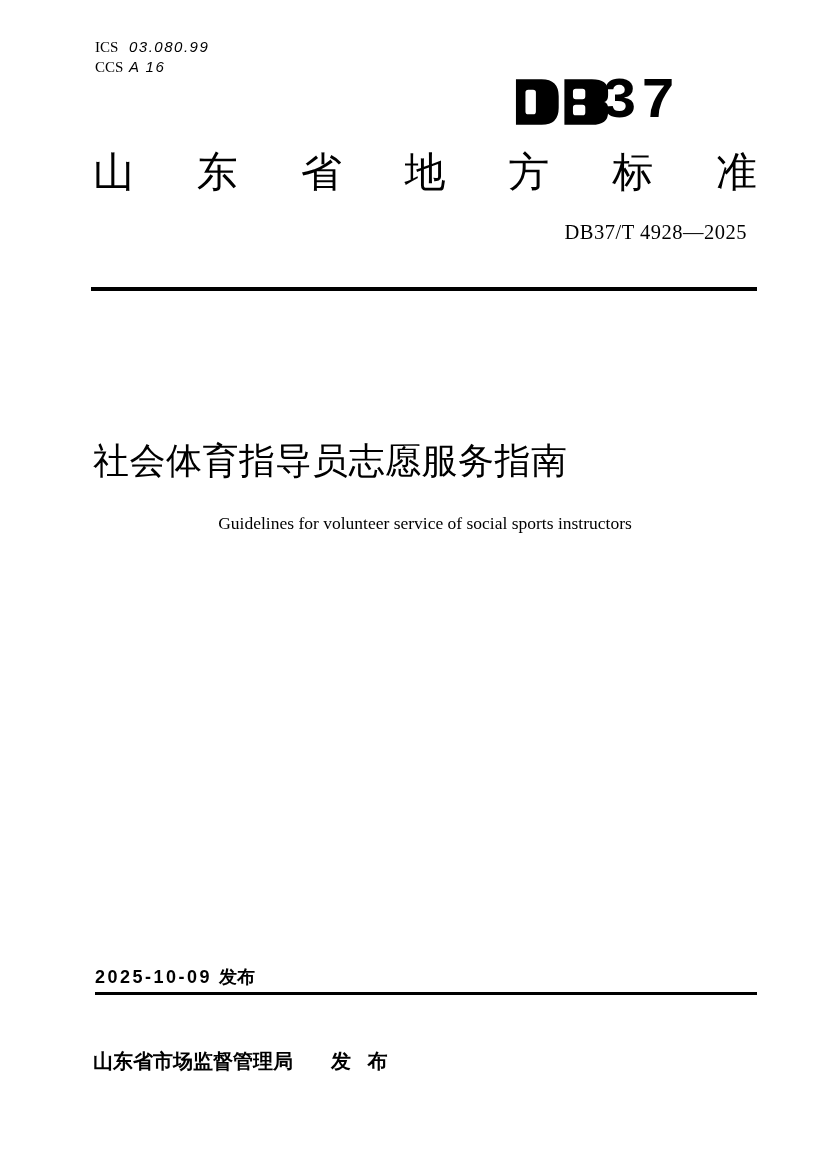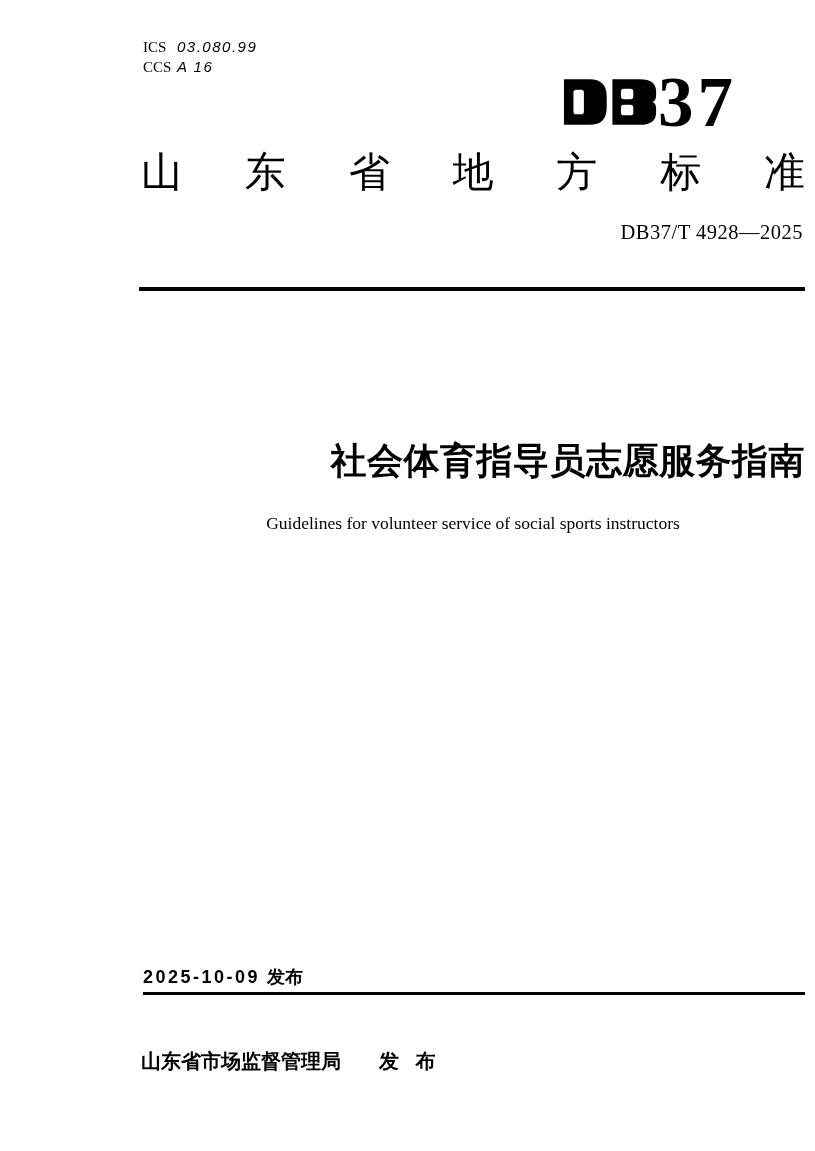--- a/index.html
+++ b/index.html
@@ -1,53 +1,53 @@
 <!DOCTYPE html>
 <html><head>
 <meta charset="utf-8">
 <style>
   html,body{margin:0;padding:0;}
   body{
     width:815px;height:1151px;position:relative;background:#ffffff;color:#000;
     font-family:"Liberation Sans",sans-serif;overflow:hidden;
   }
-  .content{position:absolute;left:93px;top:0;width:664px;height:1151px;margin-left:48px;}
+  .content{position:absolute;left:93px;top:0;width:664px;height:1151px;}
 
   
   .ics-block{position:absolute;left:2px;top:37px;font-size:15px;line-height:20px;}
   .ics-row{display:flex;}
   .ics-label{font-family:"Liberation Serif",serif;width:34px;}
   .ics-value{letter-spacing:1.5px;font-style:italic;}
 
   
   .logo{position:absolute;left:422px;top:77px;width:182px;height:50px;}
   .logo svg{position:absolute;left:0;bottom:1px;display:block;}
   .logo-num{
-    position:absolute;left:95px;top:0;height:50px;
-    font-family:Liberation Serif, serif;font-weight:bold;
-    font-size:71px;line-height:50px;letter-spacing:4px;
+    position:absolute;left:87px;top:0;height:50px;
+    font-family:Liberation Mono, monospace;font-weight:bold;
+    font-size:58px;line-height:50px;letter-spacing:4px;
   }
 
   
   .std-type{
     position:absolute;left:0;top:149px;width:664px;
     display:flex;justify-content:space-between;
     font-size:41px;line-height:46px;font-weight:400;
   }
 
   .std-num{
-    position:absolute;right:2px;top:221px;
+    position:absolute;right:10px;top:221px;
     font-family:"Liberation Serif",serif;font-size:20.5px;letter-spacing:0.5px;
   }
 
   .rule-top{position:absolute;left:-2px;top:287px;width:666px;height:4px;background:#000;}
 
   .title-zh{
-    position:absolute;left:0;top:441px;width:664px;text-align:right;
-    font-size:36px;font-weight:bold;line-height:40px;letter-spacing:0.5px;
+    position:absolute;left:0;top:441px;width:664px;text-align:left;
+    font-size:36px;font-weight:normal;line-height:40px;letter-spacing:0.5px;
   }
   .title-en{
     position:absolute;left:0;top:511px;width:664px;text-align:center;
     font-family:"Liberation Serif",serif;font-size:17.5px;line-height:24px;
   }
 
   
   .dates{
     position:absolute;left:2px;top:965px;width:662px;
     display:flex;justify-content:space-between;

